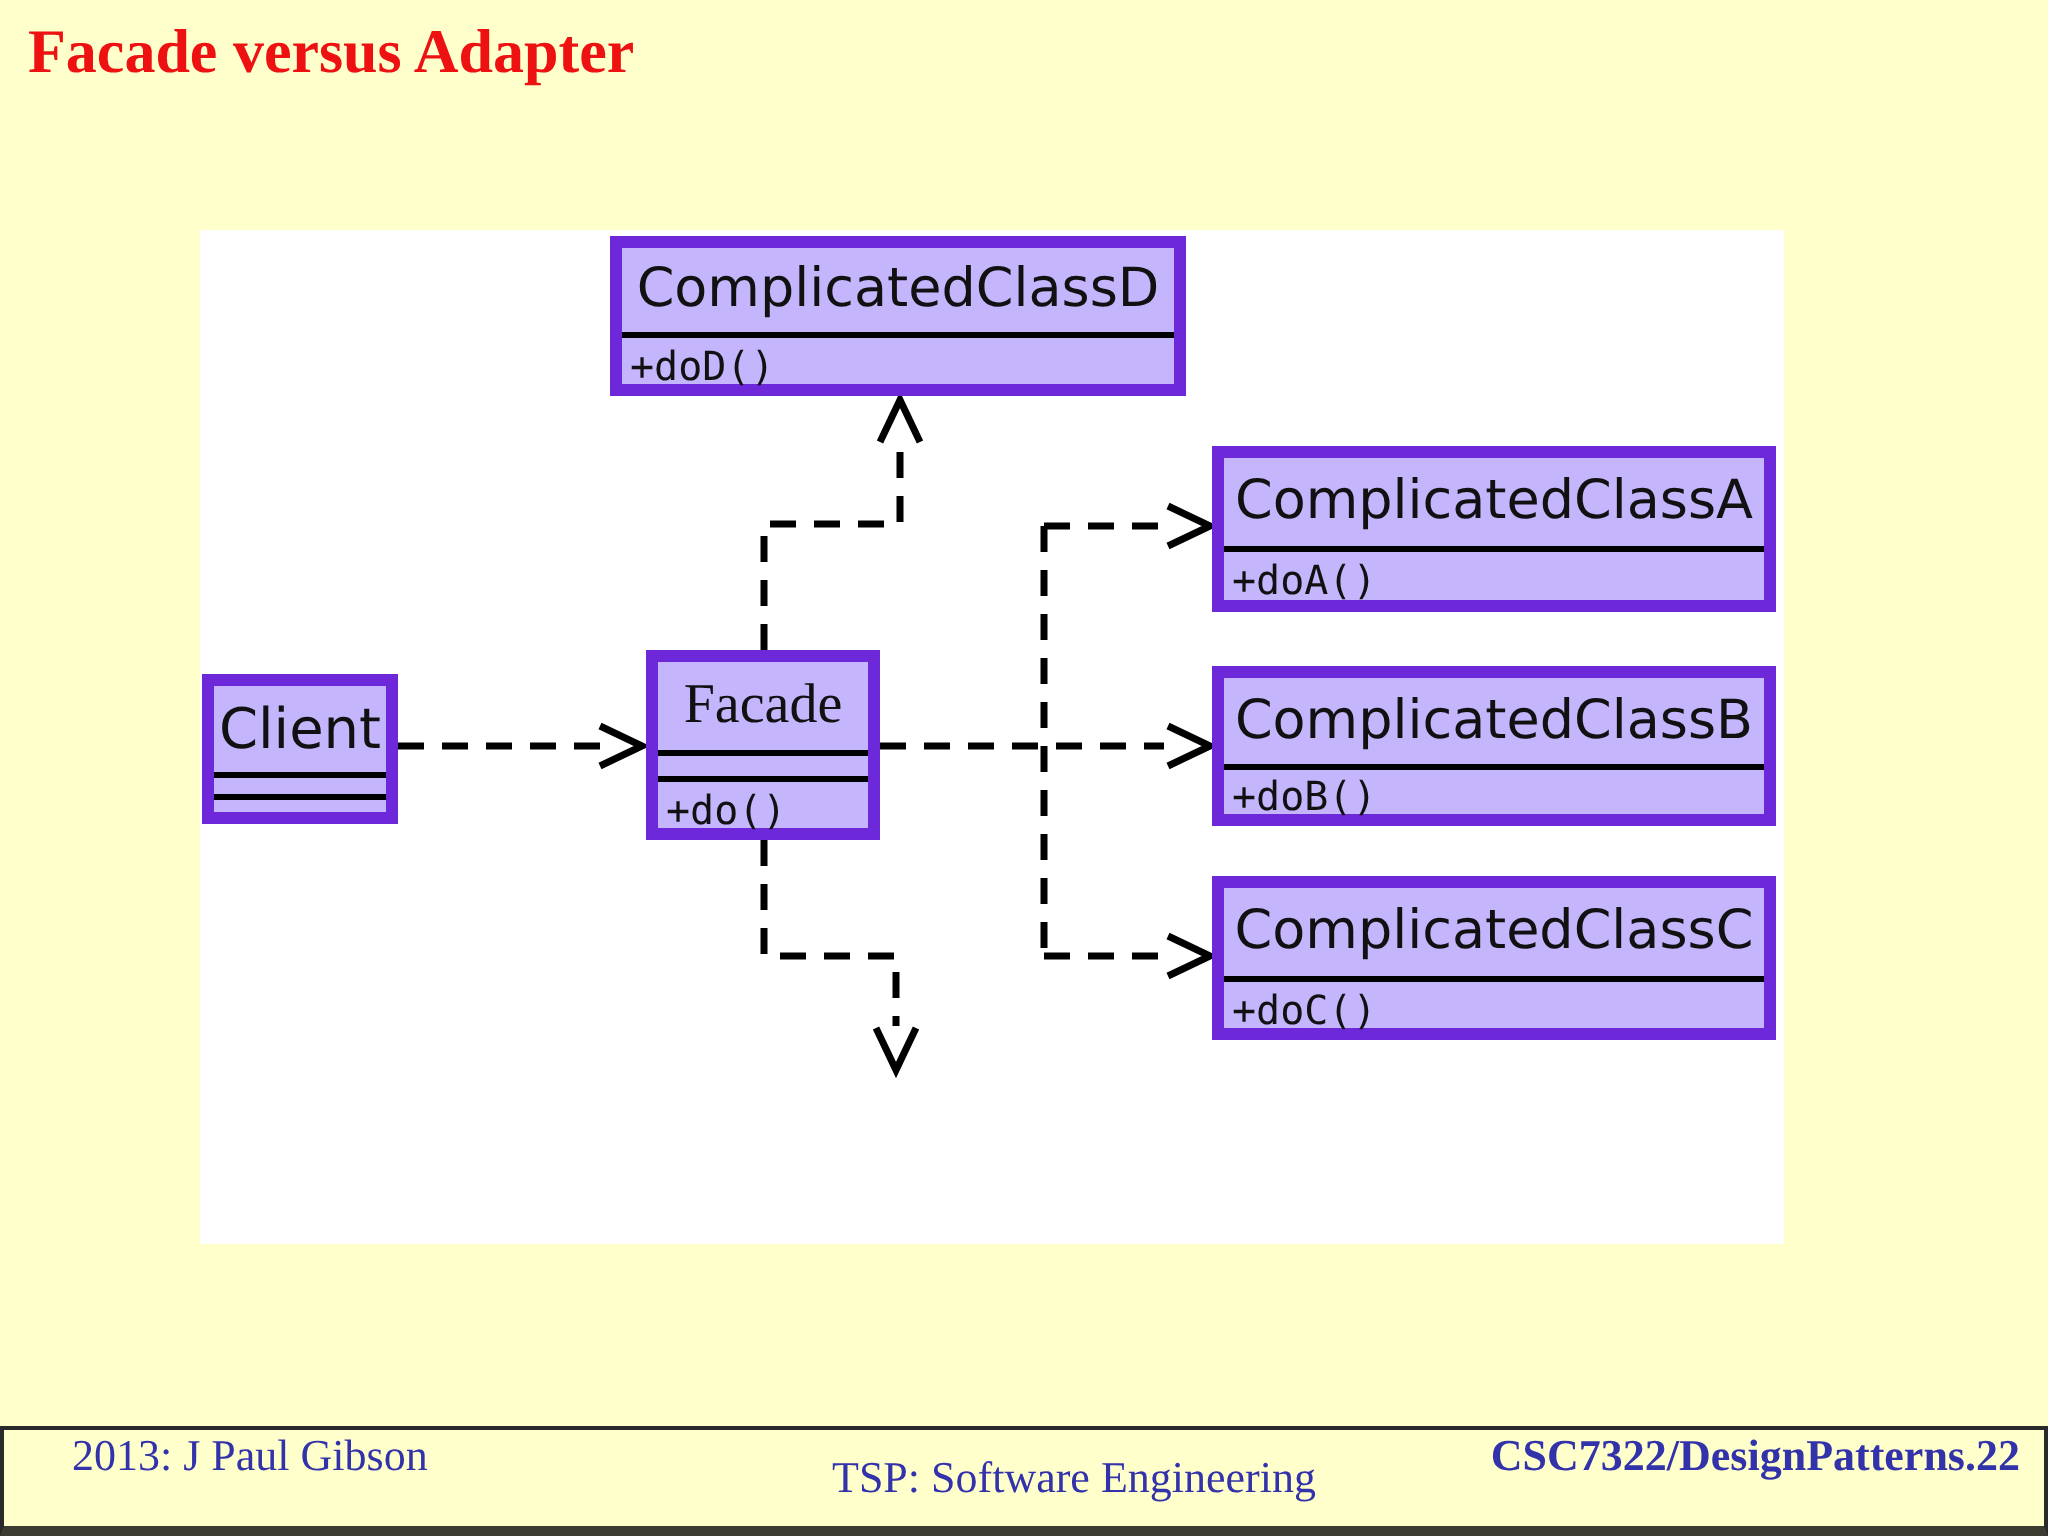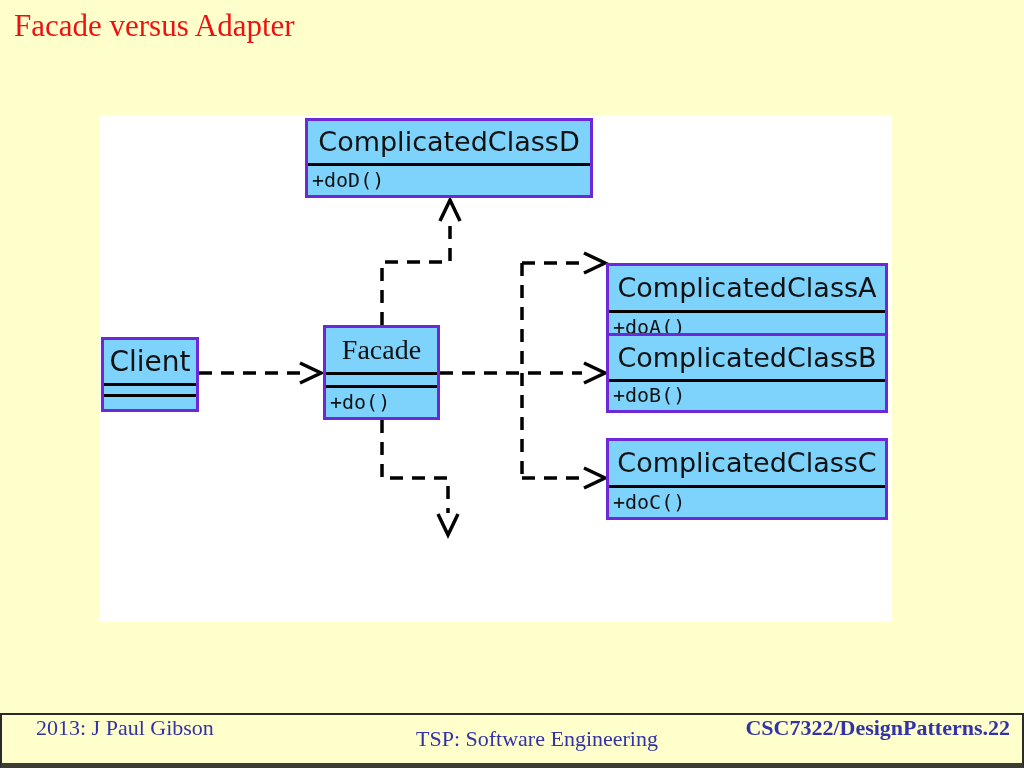--- a/index.html
+++ b/index.html
@@ -6,37 +6,37 @@
   .slide{
     position:relative;
     width:1024px;height:768px;
     background:#FFFFCC;
     overflow:hidden;
     font-family:"Liberation Sans", sans-serif;
   }
   .slide-title{
     position:absolute;left:14px;top:8px;
     font-family:"Liberation Serif", serif;
-    font-weight:normal;
+    font-weight:bold;
     font-size:31px;
     color:#EE1111;
     letter-spacing:0px;
     white-space:nowrap;
   }
   .diagram-panel{
     position:absolute;left:100px;top:115px;
     width:792px;height:507px;
     background:#FFFFFF;
   }
   .connectors{position:absolute;left:0;top:0;}
   .uml-box{
     position:absolute;
     box-sizing:border-box;
-    background:#7dd3fc;
-    border:3px solid #6d28d9;
+    background:#c4b5fd;
+    border:6px solid #6d28d9;
   }
   .uml-title{
     box-sizing:border-box;
     font-family:"DejaVu Sans", sans-serif;
     font-weight:500;
     color:#111;
     text-align:center;
     white-space:nowrap;
     overflow:hidden;
   }
@@ -115,21 +115,21 @@
         <path d="M340,106 L350,85 L360,106"></path>
         <path d="M338,399 L348,420 L358,399"></path>
       </g>
     </svg>
 
     <div class="uml-box" style="left:205px;top:3px;width:288px;height:80px;">
       <div class="uml-title uml-name-lg" style="height:42px;line-height:42px;">ComplicatedClassD</div>
       <div class="uml-method" style="height:32px;line-height:28px;">+doD()</div>
     </div>
 
-    <div class="uml-box" style="left:506px;top:108px;width:282px;height:83px;margin-top:40px;">
+    <div class="uml-box" style="left:506px;top:108px;width:282px;height:83px;">
       <div class="uml-title uml-name-lg" style="height:44px;line-height:44px;">ComplicatedClassA</div>
       <div class="uml-method" style="height:33px;line-height:29px;">+doA()</div>
     </div>
 
     <div class="uml-box" style="left:506px;top:218px;width:282px;height:80px;">
       <div class="uml-title uml-name-lg" style="height:43px;line-height:43px;">ComplicatedClassB</div>
       <div class="uml-method" style="height:31px;line-height:27px;">+doB()</div>
     </div>
 
     <div class="uml-box" style="left:506px;top:323px;width:282px;height:82px;">

